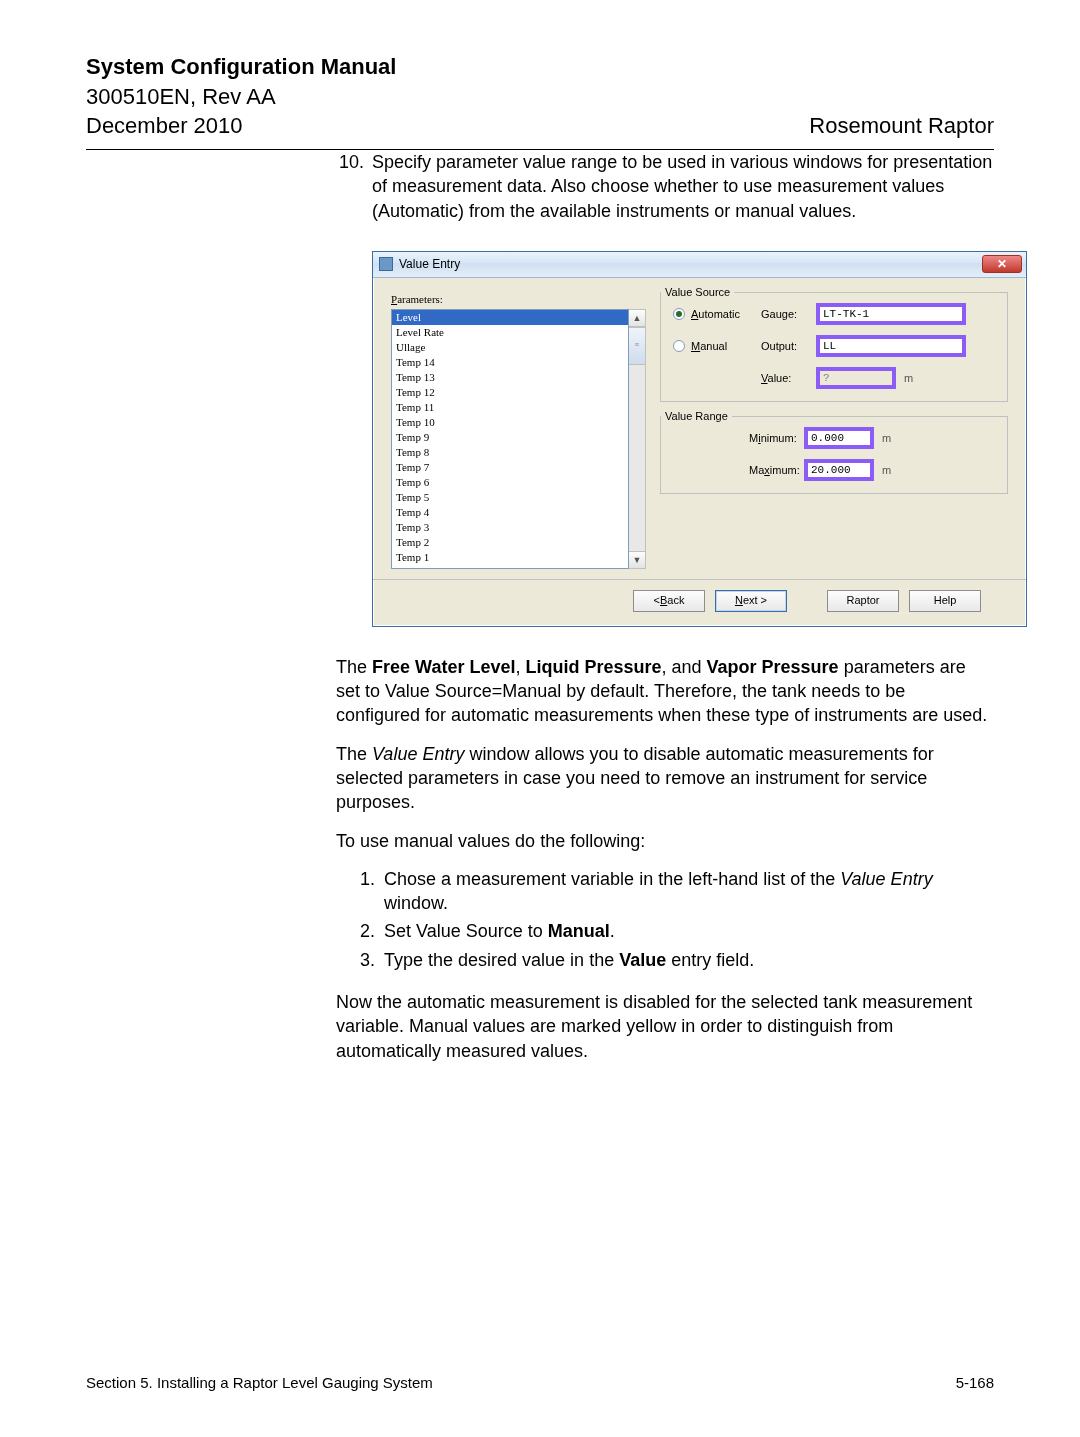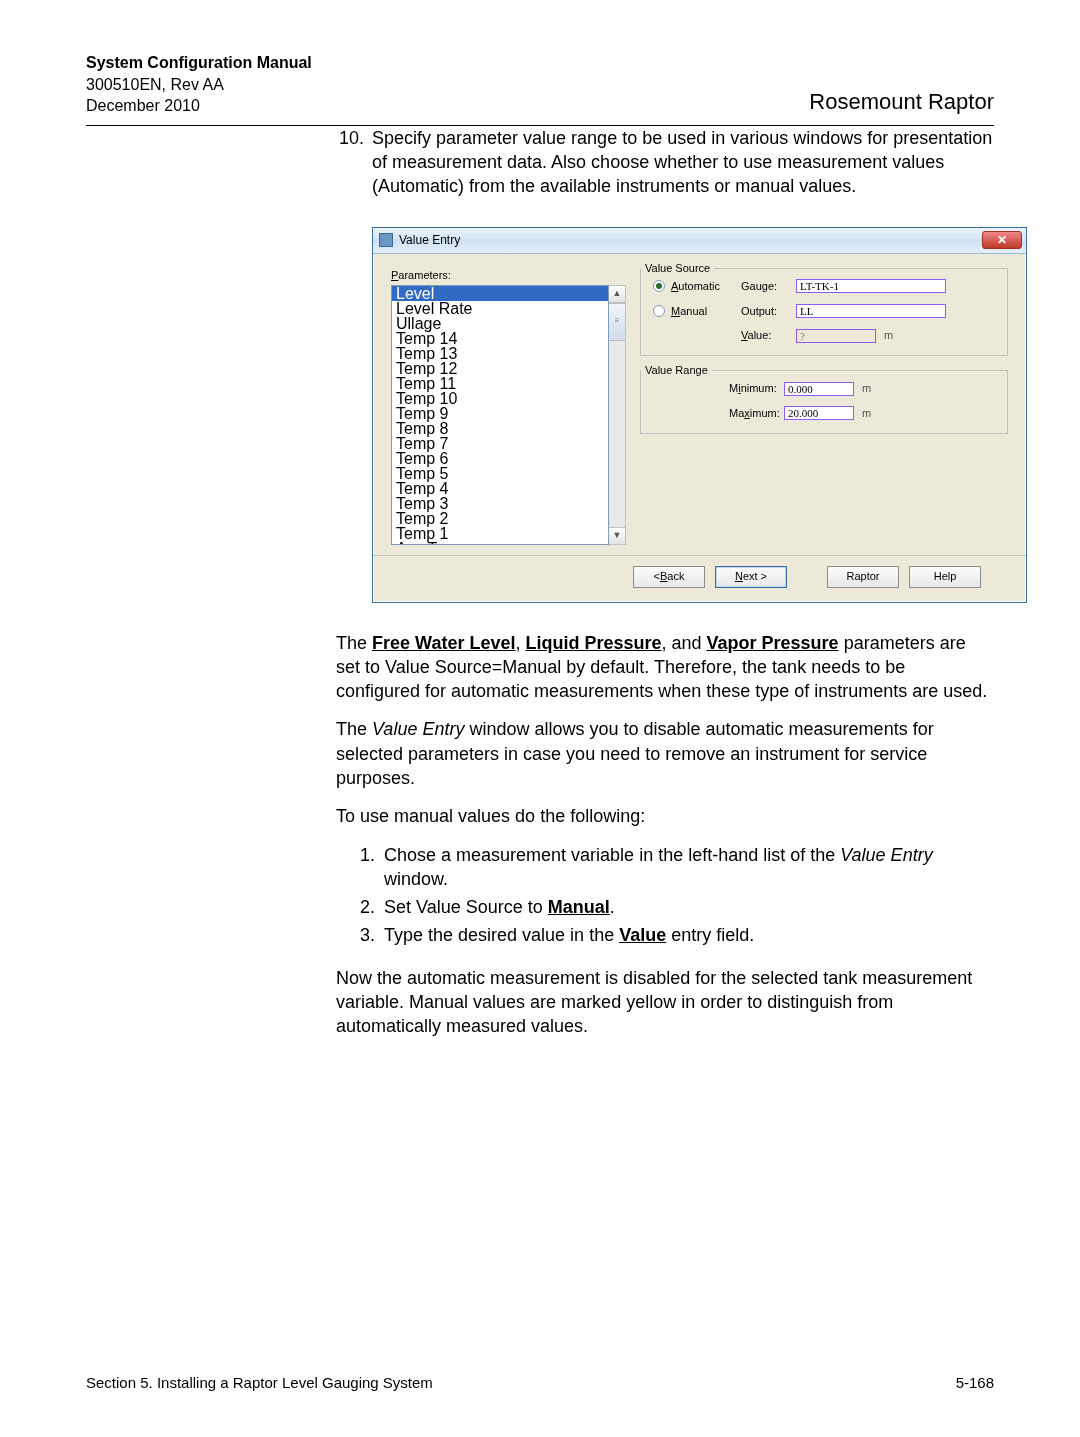--- a/index.html
+++ b/index.html
@@ -1,19 +1,19 @@
 <!DOCTYPE html>
 <html><head>
 <meta charset="utf-8">
 <style>
   * { box-sizing: border-box; margin: 0; padding: 0; }
   html, body { width: 1080px; height: 1437px; background: #fff; font-family: Arial, Helvetica, sans-serif; color: #000; }
   .page { width: 1080px; height: 1437px; position: relative; padding: 52px 86px 0 86px; }
   .header-row { display: flex; justify-content: space-between; align-items: flex-end; }
-  .header-left { font-size: 16px; line-height: 1.35; }
+  .header-left { font-size: 22px; line-height: 1.35; }
   .header-title { font-weight: bold; }
   .header-right { font-size: 22px; padding-bottom: 2px; margin-left: 39px; }
   .hr { border: none; border-top: 1.5px solid #000; margin-top: 8px; }
   .content { margin-left: 250px; font-size: 18px; line-height: 1.35; }
   .step { display: flex; }
   .step-num { width: 36px; flex: 0 0 36px; text-align: right; padding-right: 8px; }
   .step-txt { flex: 1; }
   .dialog-wrap { margin: 28px 0 28px 36px; }
   .dialog {
     width: 655px; border: 1px solid #3a6ea5; background: #ece9d8;
@@ -29,54 +29,54 @@
   .dlg-title-left { display: flex; align-items: center; gap: 6px; }
   .dlg-icon { width: 14px; height: 14px; background: #6b99c7; border: 1px solid #3b6a99; }
   .dlg-title-text { font-size: 12px; }
   .dlg-close {
     width: 40px; height: 18px; border-radius: 3px;
     background: linear-gradient(to bottom, #e88, #c0392b);
     color: #fff; display: flex; align-items: center; justify-content: center;
     font-weight: bold; font-size: 12px; border: 1px solid #a03020;
   }
   .dlg-body { padding: 14px 18px 10px 18px; display: flex; gap: 14px; }
-  .dlg-left { width: 235px; }
+  .dlg-left { width: 255px; font-family: Liberation Serif, serif; }
   .params-label { margin-bottom: 2px; }
   .listbox-wrap { display: flex; height: 260px; }
   .listbox { flex: 1; background: #fff; border: 1px solid #7f9db9; overflow: hidden; }
-  .listbox .item { padding: 1px 4px; white-space: nowrap; line-height: 13px; font-size: 16px; }
+  .listbox .item { padding: 1px 4px; white-space: nowrap; line-height: 13px; font-size: 11px; }
   .listbox .item.selected { background: #316ac5; color: #fff; }
   .sbar { width: 17px; background: #e8e8e8; border: 1px solid #c0c0c0; border-left: none; display: flex; flex-direction: column; justify-content: space-between; }
   .sbtn { height: 17px; background: linear-gradient(#fdfdfd,#e3e3e3); border-bottom: 1px solid #c0c0c0; display:flex; align-items:center; justify-content:center; font-size:9px; color:#555; }
   .sbtn.bot { border-bottom: none; border-top: 1px solid #c0c0c0; }
   .sthumb { height: 38px; margin: 0; background: linear-gradient(#f0f4fa,#cfdcec); border-top:1px solid #c0c0c0; border-bottom:1px solid #c0c0c0; display:flex; align-items:center; justify-content:center; color:#7a8aa0; font-size:8px; }
   .strack { flex: 1; }
   .dlg-right { flex: 1; }
   .groupbox { border: 1px solid #c0c0c0; padding: 10px 12px 12px 12px; margin-bottom: 14px; position: relative; }
   .gb-title { position: absolute; top: -8px; left: 0; background: #ece9d8; padding: 0 4px; }
   .row { display: flex; align-items: center; margin-bottom: 10px; }
   .row:last-child { margin-bottom: 0; }
   .radio { width: 12px; height: 12px; border: 1px solid #7f9db9; border-radius: 50%; background: #fff; margin-right: 6px; display:flex; align-items:center; justify-content:center; }
   .radio.checked::after { content:""; width:6px; height:6px; border-radius:50%; background:#2b6b2b; }
   .radio-label { width: 70px; }
   .field-label { width: 55px; text-align: left; }
-  .text-input { height: 14px; border: 1px solid #8b5cf6; background: #fff; padding: 1px 3px; font-size: 11px; font-family: Liberation Serif, serif; }
+  .text-input { height: 22px; border: 4px solid #8b5cf6; background: #fff; padding: 1px 3px; font-size: 11px; font-family: Liberation Mono, monospace; }
   .text-input.disabled { background: #ece9d8; color: #808080; }
   .unit { margin-left: 8px; color: #555; }
   .indent76 { padding-left: 76px; }
   .dlg-footer { border-top: 1px solid #c0c0c0; padding: 10px 18px 14px 18px; display: flex; justify-content: flex-start; gap: 10px; }
   .dlg-footer .spacer-left { width: 232px; }
   .btn { width: 72px; height: 22px; background: linear-gradient(#fdfdfd,#e8e8e8); border: 1px solid #8d8d8d; font-size: 11px; font-family: Tahoma, Arial, sans-serif; display:flex; align-items:center; justify-content:center; cursor: default; }
   .btn.default { border: 1px solid #3a6ea5; box-shadow: 0 0 0 1px #bcd4ee inset; }
   .u { text-decoration: underline; }
   .ol { margin: 8px 0 0 24px; }
   .ol .li { display:flex; margin-bottom: 4px; }
   .ol .n { width: 24px; flex: 0 0 24px; }
   .footer { position: absolute; bottom: 46px; left: 86px; right: 86px; display:flex; justify-content: space-between; font-size: 15px; }
-  b { font-weight: bold; text-decoration: underline; }
+  b { font-weight: bold; }
   i { font-style: italic; }
   .para { margin-bottom: 14px; }
 </style>
 </head>
 <body>
 
 <div class="page">
 
   <div class="header-row">
     <div class="header-left">

